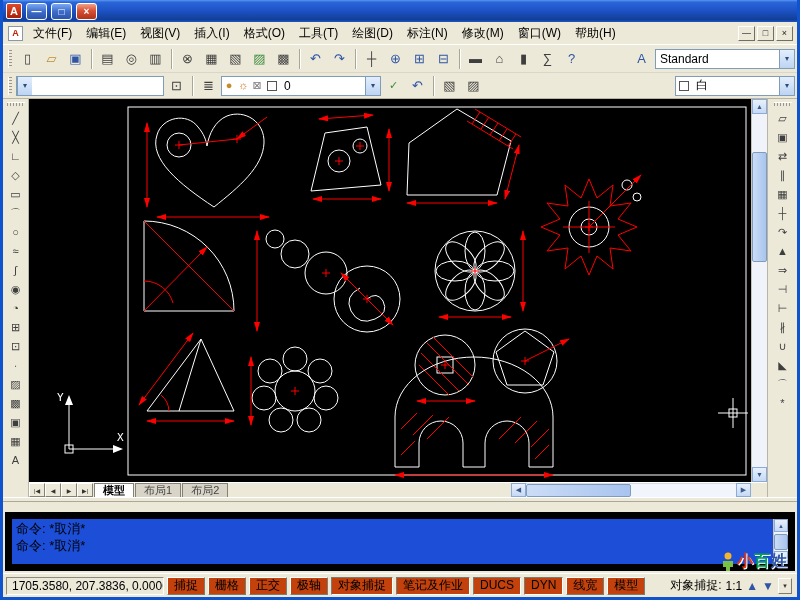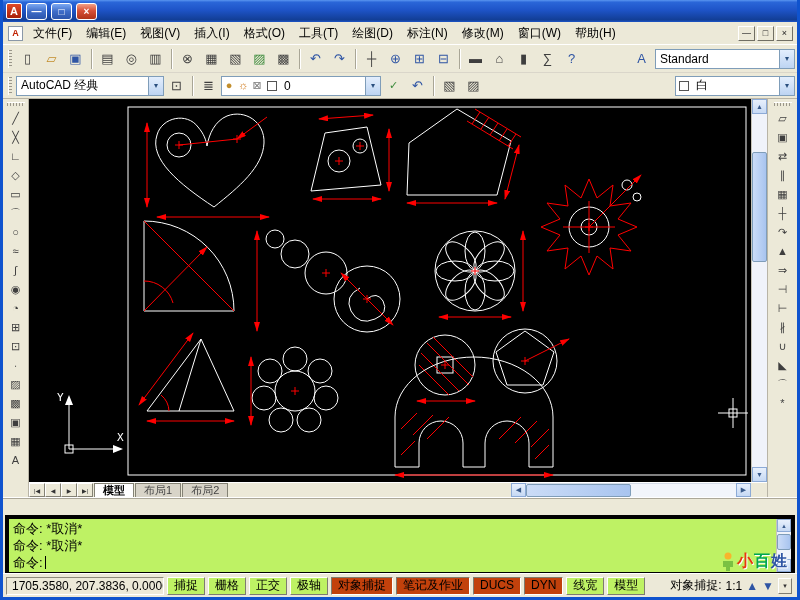--- a/index.html
+++ b/index.html
@@ -59,33 +59,33 @@
 .sthumb.h{width:105px;height:100%}
 .vscroll-col{width:16px;display:flex;flex-direction:column;background:#ECE9D8}
 .vscroll{height:383px;display:flex;flex-direction:column;background:#F0F3FA;border-left:1px solid #C8C5B8}
 .vscroll .sbtn{width:100%;height:15px;font-size:7px}
 .vtrack{flex:1;display:flex;flex-direction:column;padding-top:38px}
 .sthumb.v{width:100%;height:110px;background:linear-gradient(90deg,#CBDCF7,#A8C4EF)}
 .corner{height:15px;background:#ECE9D8;border-top:1px solid #fff}
 
 .cmdwrap{flex:0 0 76px;height:76px;display:flex;flex-direction:column;background:#ECE9D8}
 .cmd-splitter{height:5px;border-top:1px solid #fff;border-bottom:1px solid #ACA899;background:#ECE9D8}
-.cmd-body{flex:1;display:flex;margin:16px 2px 2px 2px;border:4px solid #000000;background:#bef264}
+.cmd-body{flex:1;display:flex;margin:10px 2px 2px 2px;border:7px solid #000000;background:#1d4ed8}
 .cmd-text{flex:1;padding:1px 4px;font-size:13px;color:#000;overflow:hidden}
 .cmd-line{height:17px;line-height:17px;white-space:pre}
 .cmd-prompt{height:17px;line-height:17px;display:flex;align-items:center}
 .cmd-caret{width:1px;height:13px;background:#000;margin-left:2px}
 .cmd-scroll{width:15px;display:flex;flex-direction:column;border-left:1px solid #C8C5B8;background:#F0F3FA}
 .cmd-scroll .sbtn{width:100%;height:13px;font-size:6px}
 .cmd-scroll .vtrack{padding-top:2px}
 .cmd-scroll .sthumb.v{height:16px}
 
 .statusbar{flex:0 0 24px;height:24px;display:flex;align-items:center;gap:3px;padding:0 3px;background:#ECE9D8;border-top:1px solid #fff;font-size:12px}
 .coords{width:158px;height:18px;line-height:16px;padding-left:5px;border:1px solid;border-color:#8C8A7C #fff #fff #8C8A7C;color:#000;white-space:nowrap;overflow:hidden}
-.toggle{height:18px;padding:0 6px;border:1px solid;border-color:#fff #7E7C70 #7E7C70 #fff;background:#bef264;font-size:12px;line-height:15px;color:#000;white-space:nowrap}
+.toggle{height:18px;padding:0 6px;border:1px solid;border-color:#fff #7E7C70 #7E7C70 #fff;background:#c2410c;font-size:12px;line-height:15px;color:#000;white-space:nowrap}
 .toggle.on{border-color:#7E7C70 #fff #fff #7E7C70;background:#c2410c}
 .status-right{margin-left:auto;display:flex;align-items:center;gap:4px;padding-right:2px}
 .st-ico{font-size:12px;line-height:1}
 .st-caret{width:14px;height:16px;border:1px solid;border-color:#fff #7E7C70 #7E7C70 #fff;background:#ECE9D8;font-size:7px;padding:0;color:#333}
 
 .watermark{position:absolute;right:10px;bottom:25px;display:flex;align-items:center;gap:1px;z-index:50}
 .wm-char{font-size:16px;font-weight:bold;text-shadow:1px 1px 0 #fff}
 </style>
 </head>
 <body>
@@ -199,21 +199,20 @@
       <div class="combo" style="width:140px">
         <span class="combo-val">Standard</span>
         <span class="combo-caret">▾</span>
       </div>
     </div>
   </div>
 
   <div class="toolbar row2">
     <span class="grip"></span>
     <div class="combo" style="width:148px">
-      <span class="combo-val">AutoCAD 经典</span>
       <span class="combo-caret">▾</span>
     </div>
     <button class="tbtn">
         <span class="ic">⊡</span>
       </button>
     <span class="sep"></span>
     <button class="tbtn">
         <span class="ic">≣</span>
       </button>
     <div class="combo layer-combo" style="width:160px">
@@ -549,24 +548,20 @@
         </button>
     </div>
   </div>
 
   <div class="cmdwrap">
     <div class="cmd-splitter"></div>
     <div class="cmd-body">
       <div class="cmd-text">
         <div class="cmd-line">命令: *取消*</div>
         <div class="cmd-line">命令: *取消*</div>
-        <div class="cmd-prompt">
-          <span>命令:</span>
-          <span class="cmd-caret"></span>
-        </div>
       </div>
       <div class="cmd-scroll">
         <button class="sbtn">▲</button>
         <div class="vtrack">
           <div class="sthumb v"></div>
         </div>
         <button class="sbtn">▼</button>
       </div>
     </div>
   </div>

